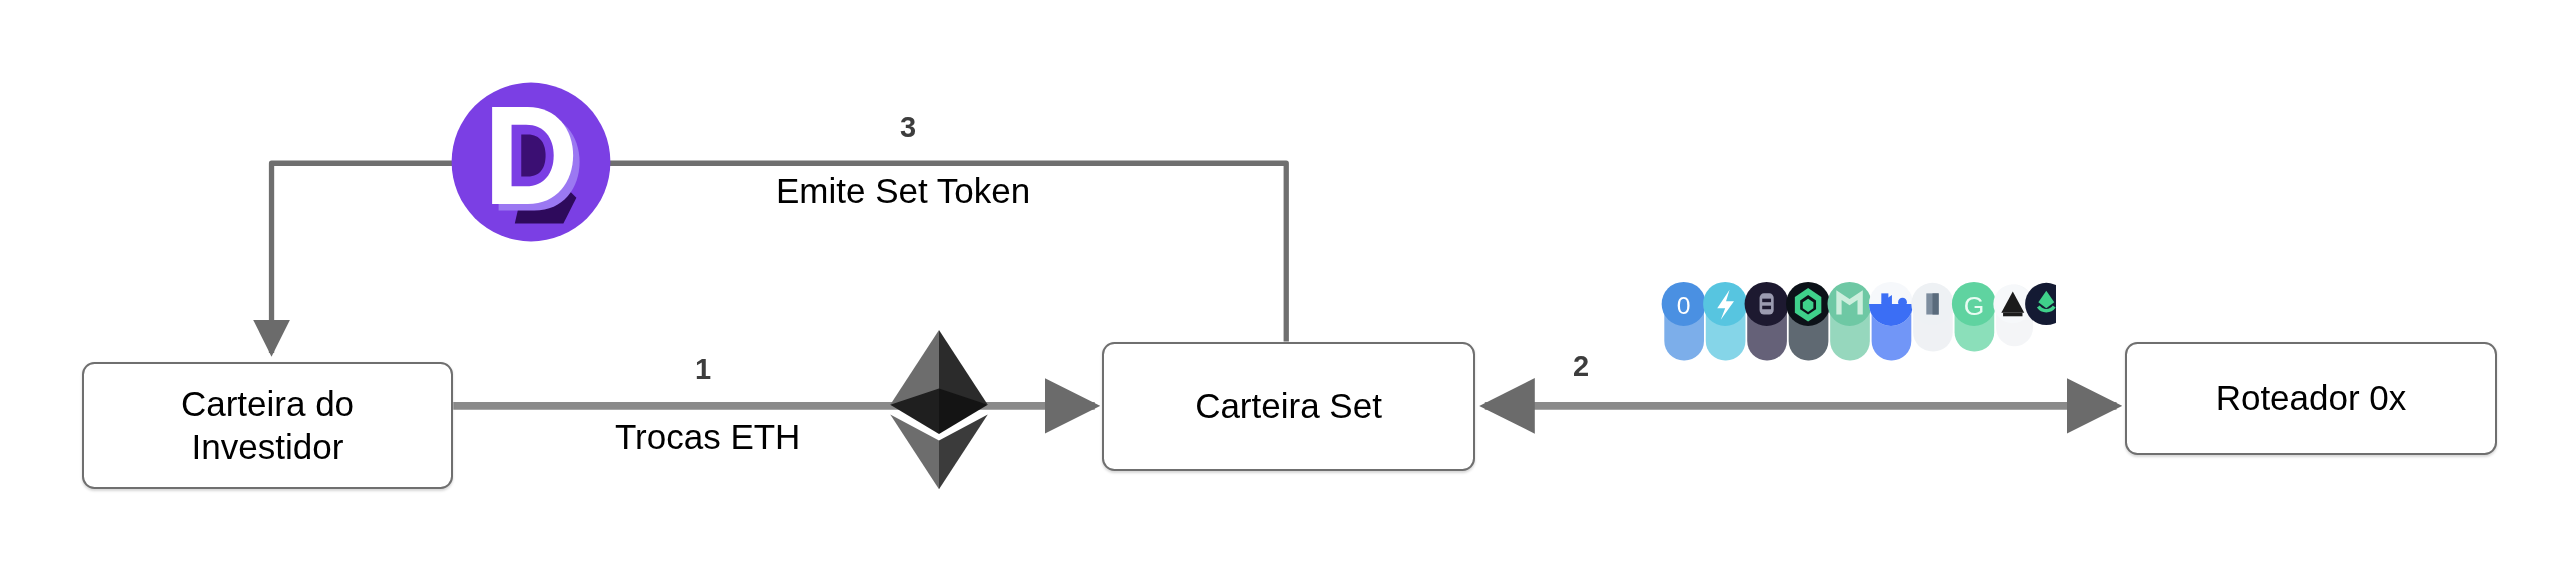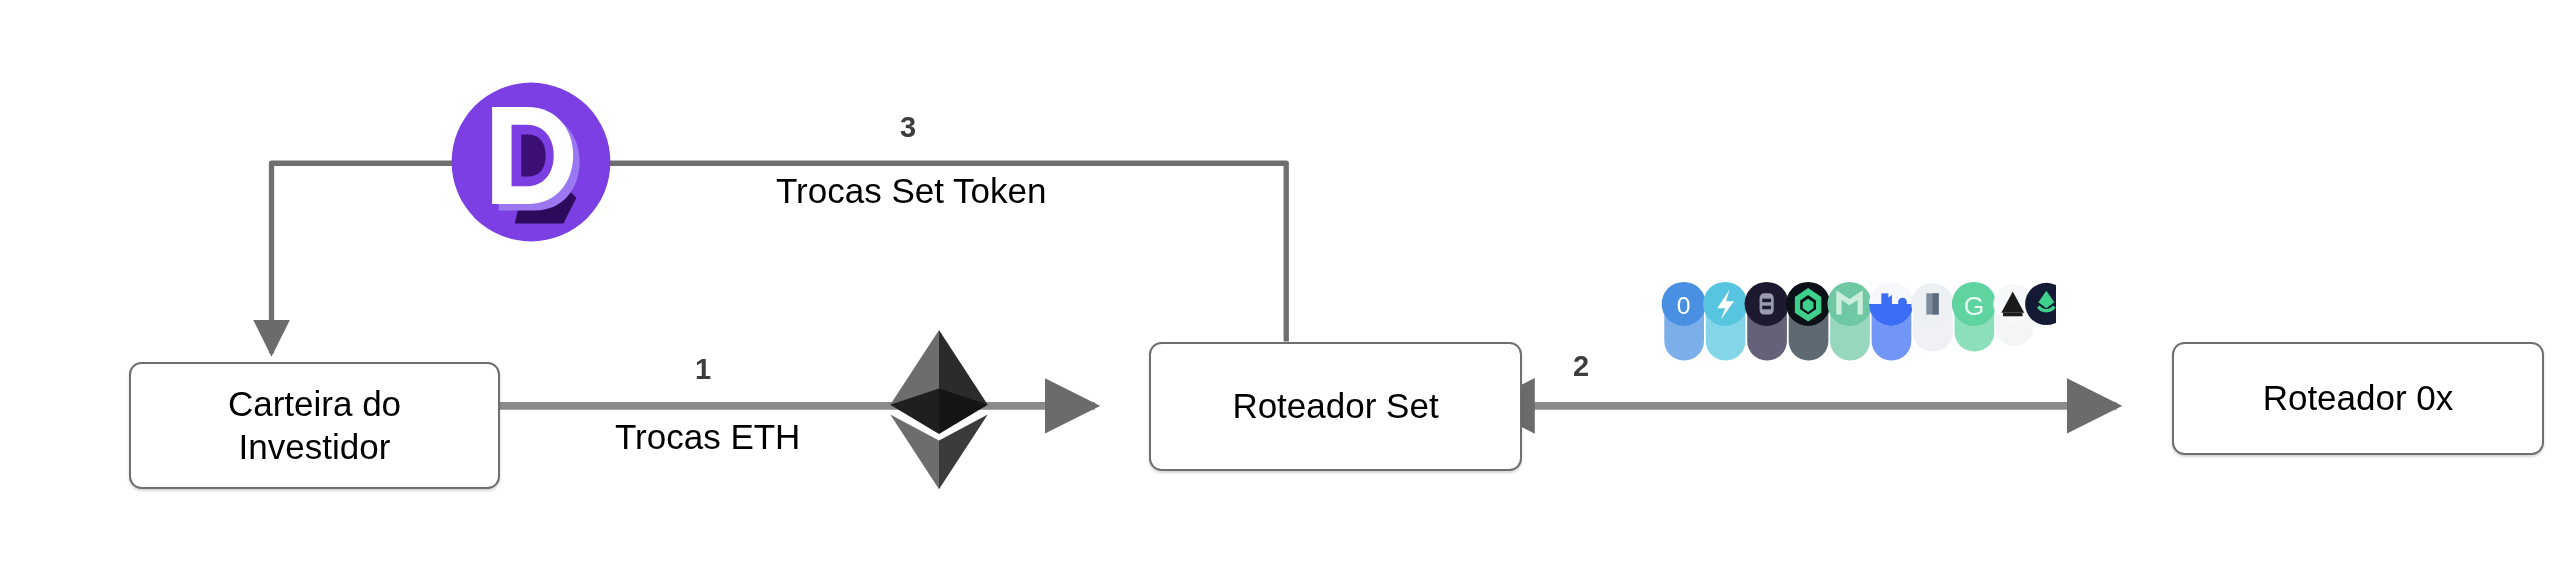--- a/index.html
+++ b/index.html
@@ -35,21 +35,20 @@
     box-shadow: 0 1.8px 2.6px rgba(0,0,0,0.16);
     display: flex;
     align-items: center;
     justify-content: center;
     text-align: center;
     color: #000000;
     font-size: 35px;
     line-height: 1.22;
     font-family: "Liberation Sans", sans-serif;
     white-space: pre-line;
-    margin-left: 47px;
   }
   #node-wallet  { left: 82px;  top: 362px; width: 371px; height: 127px; }
   #node-set     { left: 1102px; top: 342px; width: 373px; height: 129px; }
   #node-router  { left: 2125px; top: 342px; width: 372px; height: 113px; }
 
   .edge-label {
     position: absolute;
     color: #000000;
     font-family: "Liberation Sans", sans-serif;
     font-size: 35px;
@@ -98,31 +97,31 @@
     <line x1="513" y1="460" x2="1240" y2="460" stroke="#8a8a8a" stroke-width="9" marker-end="url(#arrow-right)"></line>
 
     <line x1="1682" y1="460" x2="2398" y2="460" stroke="#8a8a8a" stroke-width="9" marker-start="url(#arrow-start)" marker-end="url(#arrow-right)"></line>
 
     <path d="M 1457 387 L 1457 185 L 307 185 L 307 400" fill="none" stroke="#6f6f6f" stroke-width="6" stroke-linejoin="round" marker-end="url(#arrow-down)"></path>
   </svg>
 
   <div class="node-box" id="node-wallet">Carteira do
 Investidor</div>
 
-  <div class="node-box" id="node-set">Roteador Set</div>
+  <div class="node-box" id="node-set">Carteira Set</div>
 
   <div class="node-box" id="node-router">Roteador 0x</div>
 
   <div class="edge-number" id="label-step1-num">1</div>
   <div class="edge-label" id="label-step1-text">Trocas ETH</div>
 
   <div class="edge-number" id="label-step2-num">2</div>
 
   <div class="edge-number" id="label-step3-num">3</div>
-  <div class="edge-label" id="label-step3-text">Trocas Set Token</div>
+  <div class="edge-label" id="label-step3-text">Emite Set Token</div>
 
   <svg class="token-logo" id="logo-set" viewBox="0 0 100 100">
     <circle cx="50" cy="50" r="49" fill="#7b3fe4"></circle>
     <path d="M 50 44 L 78 72 L 70 88 L 40 88 Z" fill="#2e0a5c"></path>
     <path d="M 30 20 L 30 80 L 52 80 C 70 80 80 66 80 50 C 80 34 70 20 52 20 Z" fill="#9b78f2"></path>
     <path d="M 26 16 L 26 76 L 48 76 C 66 76 76 62 76 46 C 76 30 66 16 48 16 Z" fill="#ffffff"></path>
     <path d="M 38 27 L 38 65 L 47 65 C 58 65 64 57 64 46 C 64 35 58 27 47 27 Z" fill="#7b3fe4"></path>
     <path d="M 44 33 L 44 59 L 48 59 C 56 59 59 53 59 46 C 59 39 56 33 48 33 Z" fill="#3b0f73"></path>
   </svg>
 

